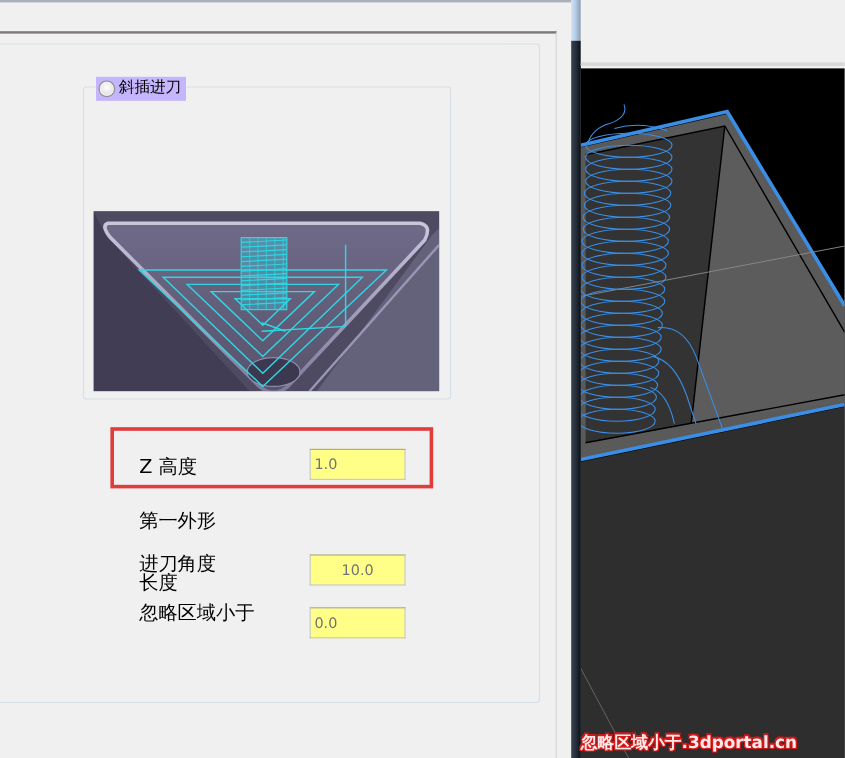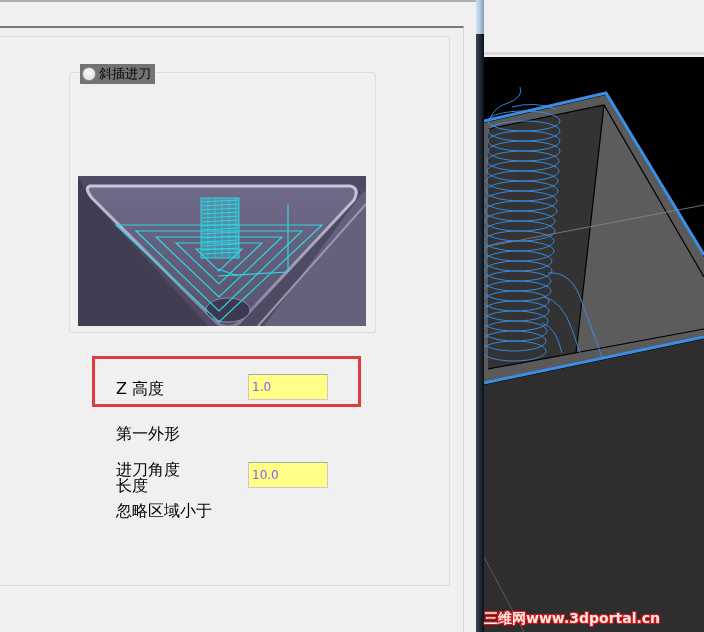--- a/index.html
+++ b/index.html
@@ -6,30 +6,30 @@
     html, body { width: 704px; height: 632px; overflow: hidden; background: #f0f0f0; }
     body { position: relative; font-family: "DejaVu Sans", "Liberation Sans", sans-serif; font-size: 12px; color: #000; }
 
     
     .dialog { position: absolute; left: 0; top: 0; width: 476px; height: 632px; background: #f0f0f0; }
     .dialog-top-border { position: absolute; left: 0; top: 0; width: 476px; height: 2px; background: #a9b0b8; }
     .tab-body { position: absolute; left: 0; top: 26px; width: 464px; height: 606px; border-top: 2px solid #7a7a7a; border-right: 1px solid #d6d6d6; }
     .group-panel { position: absolute; left: 0; top: 36px; width: 450px; height: 550px; border: 1px solid #d5dfe5; border-left: none; border-radius: 0 3px 3px 0; background: #f0f0f0; }
 
     .method-group { position: absolute; left: 69px; top: 72px; width: 307px; height: 261px; border: 1px solid #d5dfe5; border-radius: 3px; }
-    .method-legend { position: absolute; left: 80px; top: 64px; padding: 0 4px 0 2px; background: #737373; display: flex; align-items: center; gap: 3px; height: 20px; }
+    .method-legend { position: absolute; left: 80px; top: 64px; padding: 0 4px 0 2px; background: #c4b5fd; display: flex; align-items: center; gap: 3px; height: 20px; }
     .radio { width: 14px; height: 14px; border-radius: 50%; border: 1px solid #8e8f8f; background: radial-gradient(circle at 50% 40%, #ffffff 0%, #e6e6e6 55%, #cfcfcf 100%); box-shadow: inset 0 0 0 1px #f4f4f4; cursor: pointer; }
     .legend-text { font-size: 13px; line-height: 16px; }
 
     .preview { position: absolute; left: 78px; top: 176px; width: 288px; height: 150px; background: #5e5a74; overflow: hidden; }
 
     .highlight-box { position: absolute; left: 92px; top: 356px; width: 269px; height: 51px; border: 3px solid #e03c3c; }
 
     .field-label { position: absolute; left: 116px; font-size: 16px; line-height: 15px; }
-    .field-input { position: absolute; left: 248px; width: 80px; height: 26px; background: #ffff88; border: 1px solid #c9c9c9; border-top-color: #a8a8a8; font-family: "DejaVu Sans", "Liberation Sans", sans-serif; font-size: 12px; padding: 2px 3px; color: #8b5cf6; outline: none; }
+    .field-input { position: absolute; left: 258px; width: 80px; height: 26px; background: #ffff88; border: 1px solid #c9c9c9; border-top-color: #a8a8a8; font-family: "DejaVu Sans", "Liberation Sans", sans-serif; font-size: 12px; padding: 2px 3px; color: #737373; outline: none; }
 
     
     .splitter { position: absolute; left: 476px; top: 0; width: 8px; height: 632px; background: linear-gradient(to right, #cfe0f2 0%, #b9d0ea 40%, #8a9bb0 100%); }
     .splitter-dark { position: absolute; left: 476px; top: 34px; width: 8px; height: 598px; background: linear-gradient(to right, #3a4452 0%, #1f2833 60%, #0c0f14 100%); }
 
     
     .right-toolbar { position: absolute; left: 484px; top: 0; width: 220px; height: 55px; background: #f0f0f0; border-bottom: 3px solid #d9d9d9; }
     .viewport { position: absolute; left: 484px; top: 57px; width: 220px; height: 575px; background: #000; overflow: hidden; }
 
     .watermark { position: absolute; left: 484px; top: 610px; font-family: "DejaVu Sans", sans-serif; font-weight: bold; font-size: 14px; color: #ffe8e8; text-shadow: 0 0 2px #e02020, 1px 1px 0 #d01818, -1px -1px 0 #d01818, 1px -1px 0 #d01818, -1px 1px 0 #d01818; letter-spacing: 0; white-space: nowrap; }
@@ -96,23 +96,24 @@
 
   <div class="highlight-box"></div>
 
   <span class="field-label" style="top:381px;">Z 高度</span>
   <input class="field-input" style="top: 374px;" value="1.0">
 
   <span class="field-label" style="top:426px;">第一外形</span>
 
   <span class="field-label" style="top:462px;">进刀角度</span>
   <span class="field-label" style="top:478px;">长度</span>
-  <input class="field-input" style="top: 462px;" value="10.0">
+  <input class="field-input" style="top: 462px; text-align: center;" value="10.0">
 
   <span class="field-label" style="top:503px;">忽略区域小于</span>
+  <input class="field-input" style="top: 506px;" value="0.0">
 </div>
 
 <div class="splitter"></div>
 <div class="splitter-dark"></div>
 
 <div class="right-toolbar"></div>
 <div class="viewport">
   <svg width="220" height="575" viewBox="0 0 220 575">
 
     <polygon points="0,66 122,38 220,200 220,280 0,326" fill="#5a5a5a"></polygon>
@@ -161,13 +162,13 @@
       <ellipse cx="30" cy="284" rx="32" ry="10"></ellipse>
       <ellipse cx="30" cy="294" rx="32" ry="10"></ellipse>
 
       <path d="M64,216 Q86,214 96,240 L118,300"></path>
       <path d="M60,240 Q78,244 88,272 L96,296"></path>
       <path d="M58,266 Q72,270 78,296"></path>
     </g>
   </svg>
 </div>
 
-<div class="watermark">三维网www.3dportal.cn</div>
+<div class="watermark">忽略区域小于.3dportal.cn</div>
 
 </body></html>

